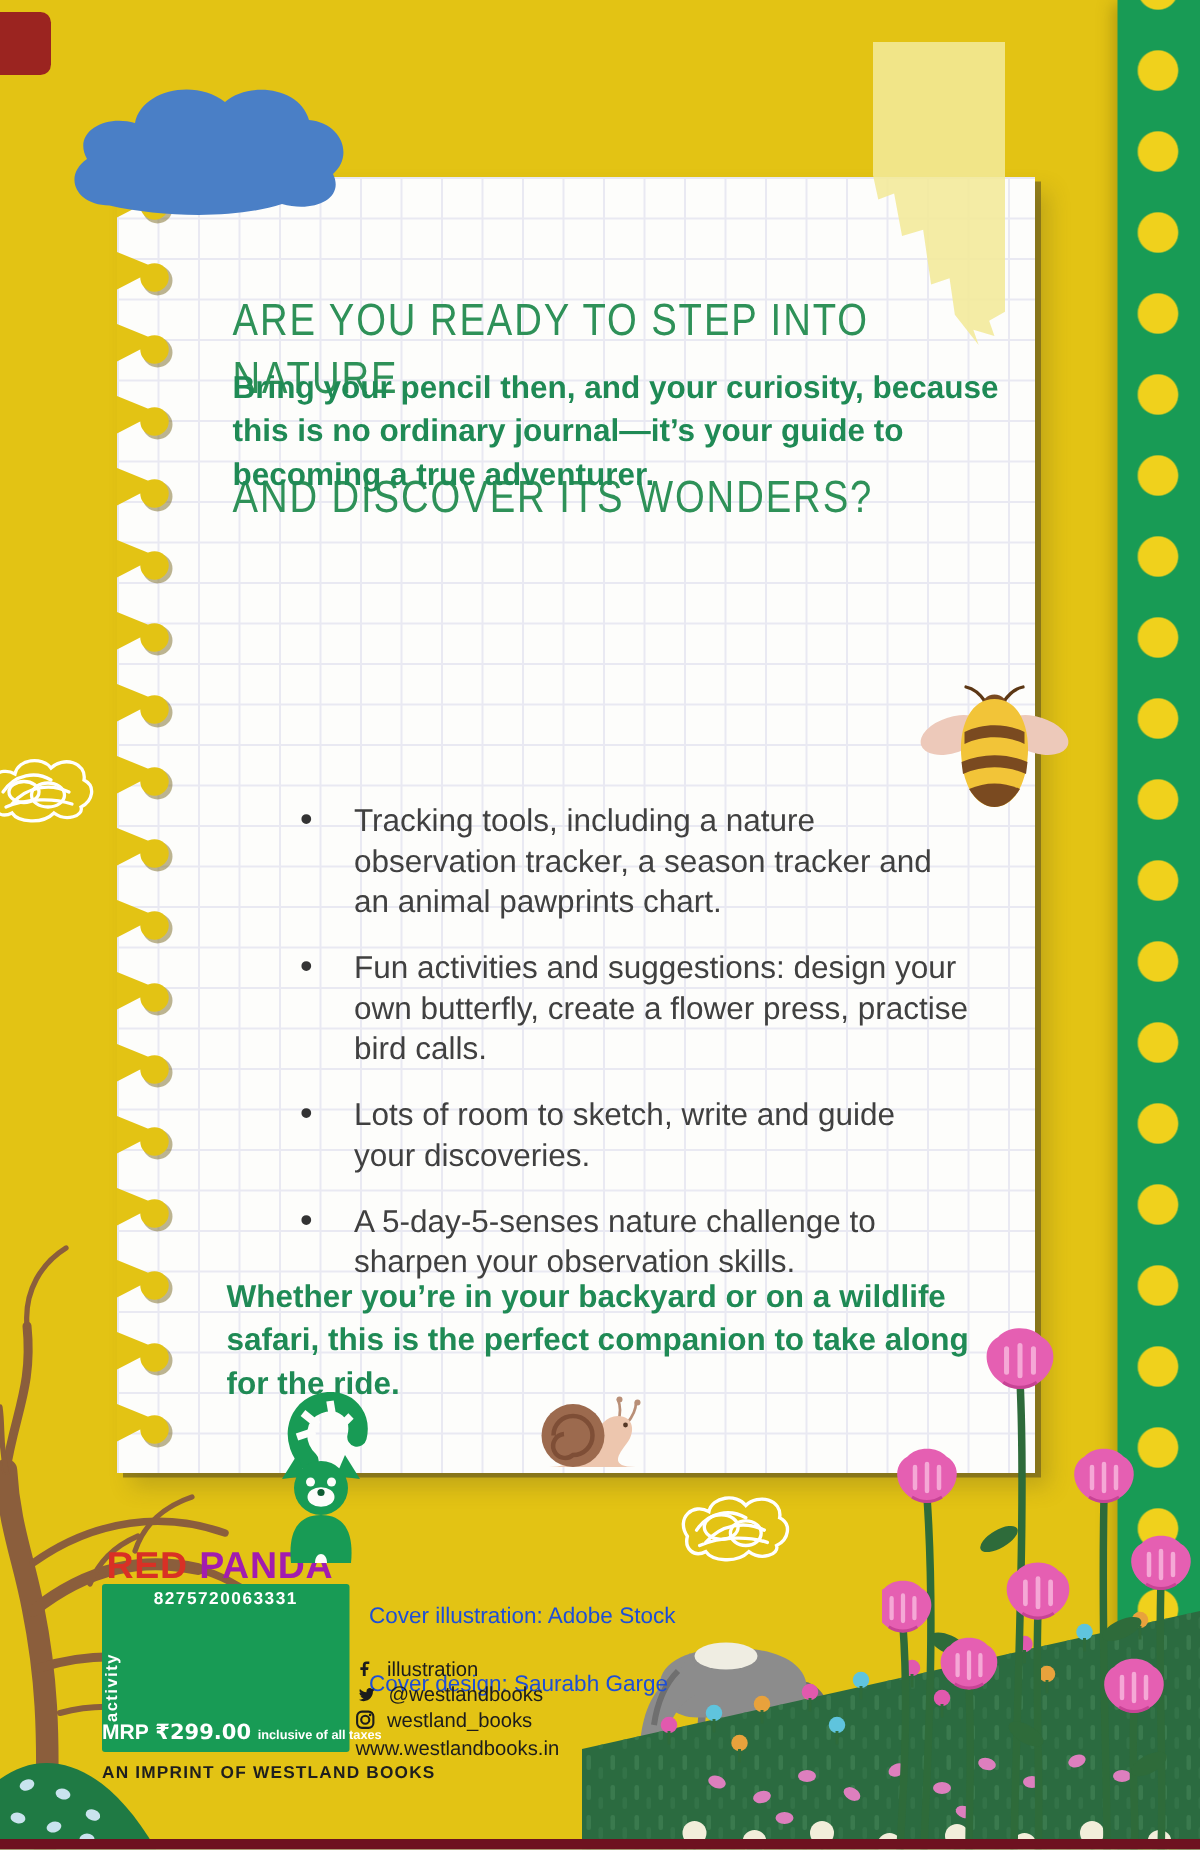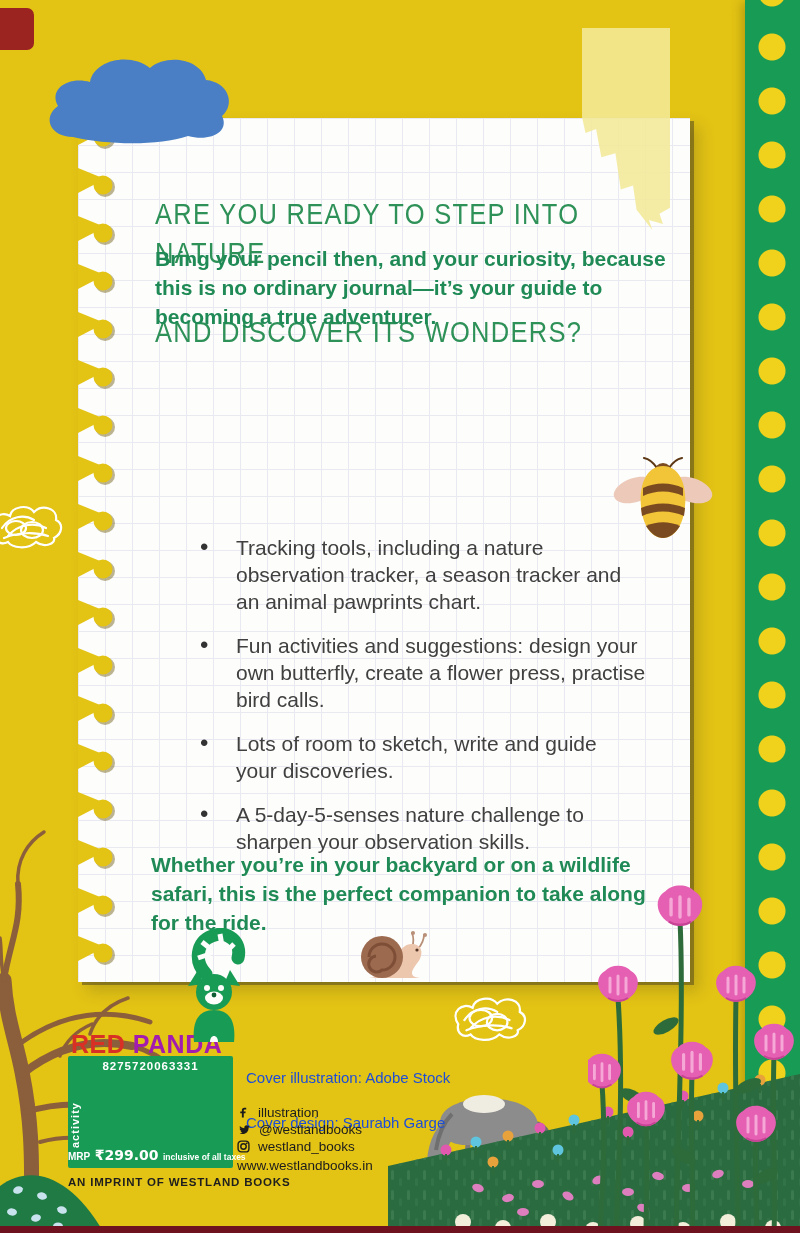--- a/index.html
+++ b/index.html
@@ -52,21 +52,21 @@
 
   
   .logo-line{position:absolute;left:71px;top:1030px;font-size:25px;font-weight:800;letter-spacing:.5px;z-index:5;}
   .logo-line .red{color:#D93025;} .logo-line .black{color:#a21caf;}
   .isbn-block{position:absolute;left:68px;top:1056px;width:165px;height:112px;background:#189B55;border-radius:2px;z-index:5;}
   .isbn-top{position:absolute;left:0;right:0;top:4px;text-align:center;color:#fff;font-size:11.5px;letter-spacing:1px;font-weight:bold;}
   .barcode-box{position:absolute;left:20px;top:20px;width:132px;height:66px;background:#fff;padding:4px 6px 2px 6px;}
   .bars{height:42px;background:repeating-linear-gradient(90deg,#101010 0 2px,#fff 2px 3px,#101010 3px 6px,#fff 6px 9px,#101010 9px 10px,#fff 10px 13px,#101010 13px 15px,#fff 15px 17px,#101010 17px 18px,#fff 18px 20px);}
   .bar-digits{text-align:center;color:#111;font-size:12px;letter-spacing:2px;margin-top:2px;font-family:"DejaVu Sans Mono",monospace;}
   .price-line{position:absolute;left:0;right:0;top:90px;text-align:center;color:#fff;white-space:nowrap;}
-  .price-line .mrp{font-size:10px;font-weight:bold;margin-top:24px;}
+  .price-line .mrp{font-size:14px;font-weight:bold;margin-top:24px;}
   .price-line .price{font-size:14px;font-weight:800;font-family:"DejaVu Sans",sans-serif;}
   .price-line .note{font-size:8.5px;font-weight:bold;}
   .spine-txt{position:absolute;left:1px;top:22px;height:70px;color:#fff;font-size:11px;font-weight:bold;
     writing-mode:vertical-rl;transform:rotate(180deg);letter-spacing:1px;}
   .imprint{position:absolute;left:68px;top:1176px;color:#1e1e1e;font-size:11.5px;font-weight:bold;letter-spacing:.8px;z-index:5;}
 
   .credits{position:absolute;left:246px;top:1044px;color:#1d4ed8;font-size:15px;line-height:1.5;z-index:5;white-space:pre-line;}
   .social{position:absolute;left:237px;top:1104px;z-index:5;color:#1c1c1c;font-size:13.5px;}
   .social .row{display:flex;align-items:center;gap:8px;height:17px;}
   .social svg{display:block;}

